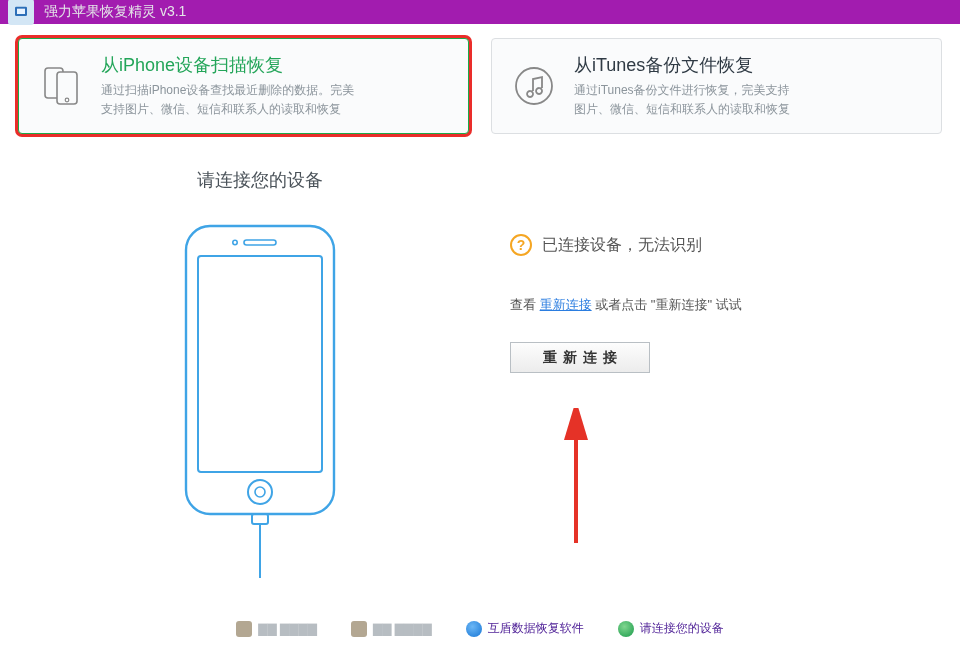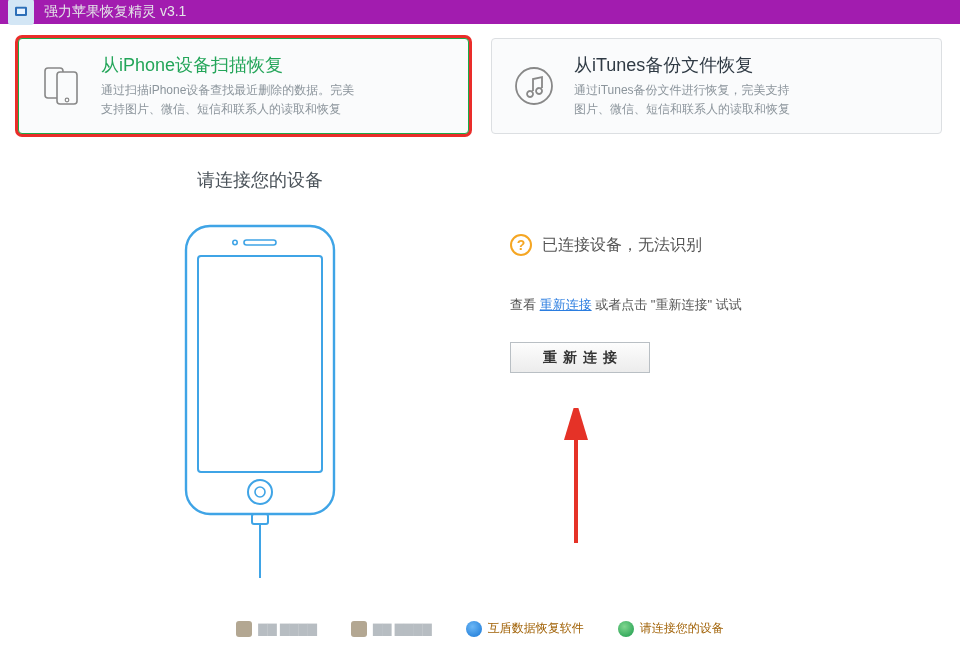--- a/index.html
+++ b/index.html
@@ -36,21 +36,21 @@
 .status .stxt { font-size:16px; color:#555; }
 .hint { font-size:13px; color:#555; margin-bottom: 28px; }
 .hint .link { color:#2b7de0; text-decoration:underline; cursor:pointer; }
 .reconnect { width:140px; height:31px; border:1px solid #b9bfc4; background:linear-gradient(#fdfdfd,#ececec); font-size:14px; color:#333; cursor:pointer; letter-spacing:6px; padding-left:6px;font-weight:bold; }
 
 
 .arrow { position:absolute; left: 550px; top: 408px; }
 
 
 .footer { position:absolute; bottom:16px; left:0; right:0; display:flex; align-items:center; justify-content:center; gap: 34px; }
-.footer .fl { display:flex; align-items:center; gap:6px; font-size:12px; color:#a16207; }
+.footer .fl { display:flex; align-items:center; gap:6px; font-size:12px; color:#4c1d95; }
 .footer .fl.muted { color:#b7bdc2; filter: blur(0.6px); }
 .footer .fic { width:16px; height:16px; border-radius:50%; display:inline-block; }
 .footer .fic.blue { background: radial-gradient(circle at 40% 35%, #6cb7f5, #1776d6); }
 .footer .fic.green { background: radial-gradient(circle at 40% 35%, #7fd68f, #1a9a4a); }
 .footer .fic.av { background:#b3a792; border-radius:3px; }
 </style>
 </head>
 <body>
 
 <div class="titlebar">

